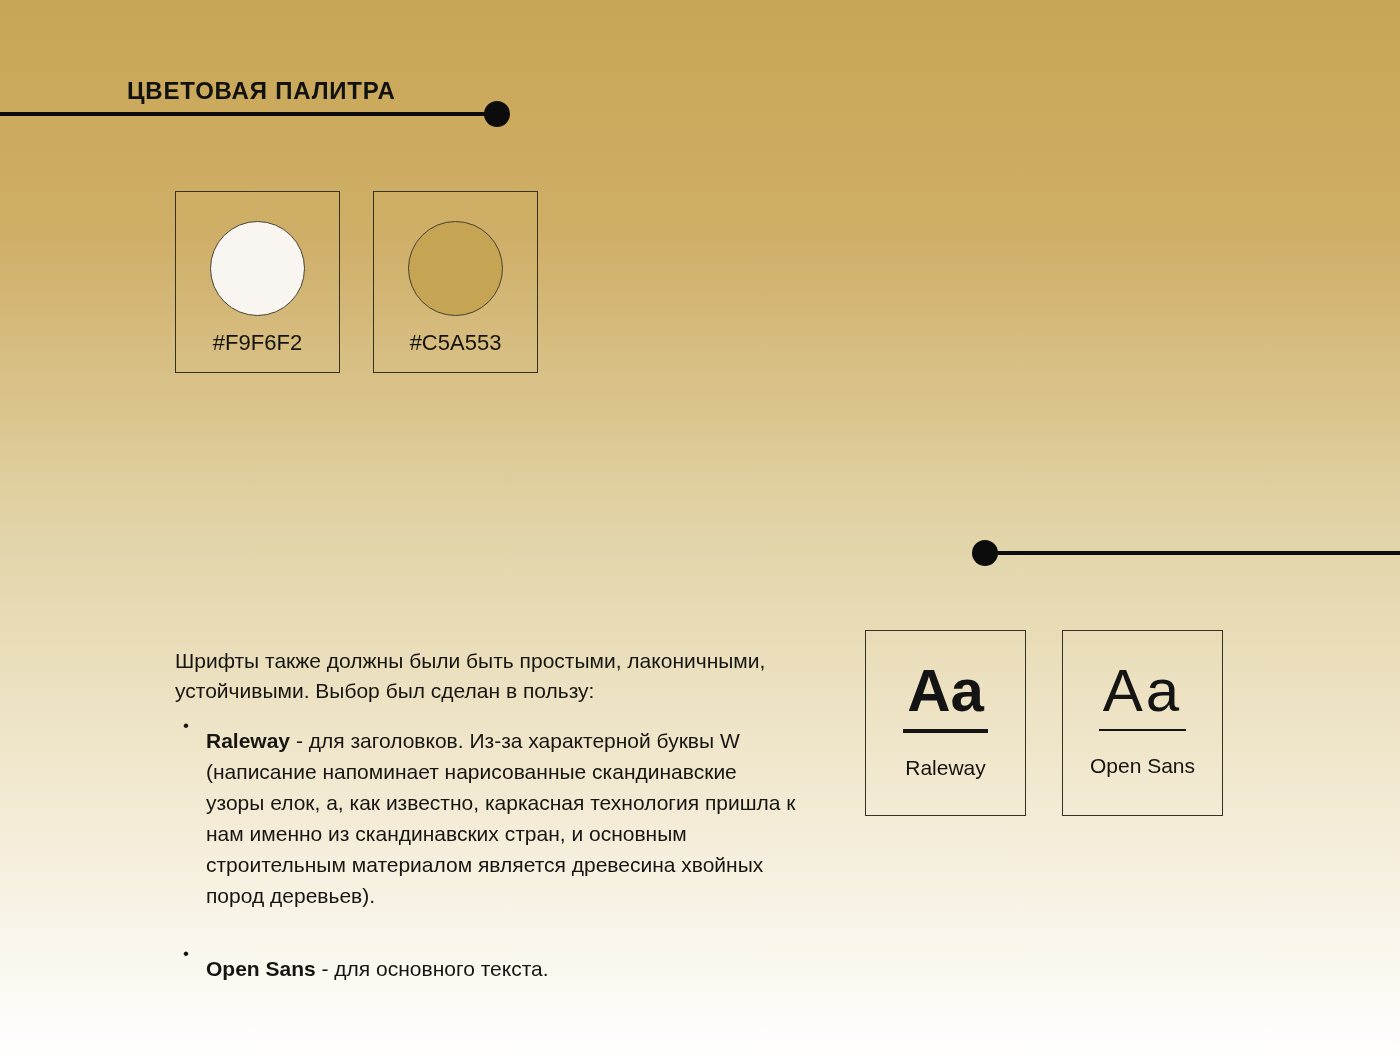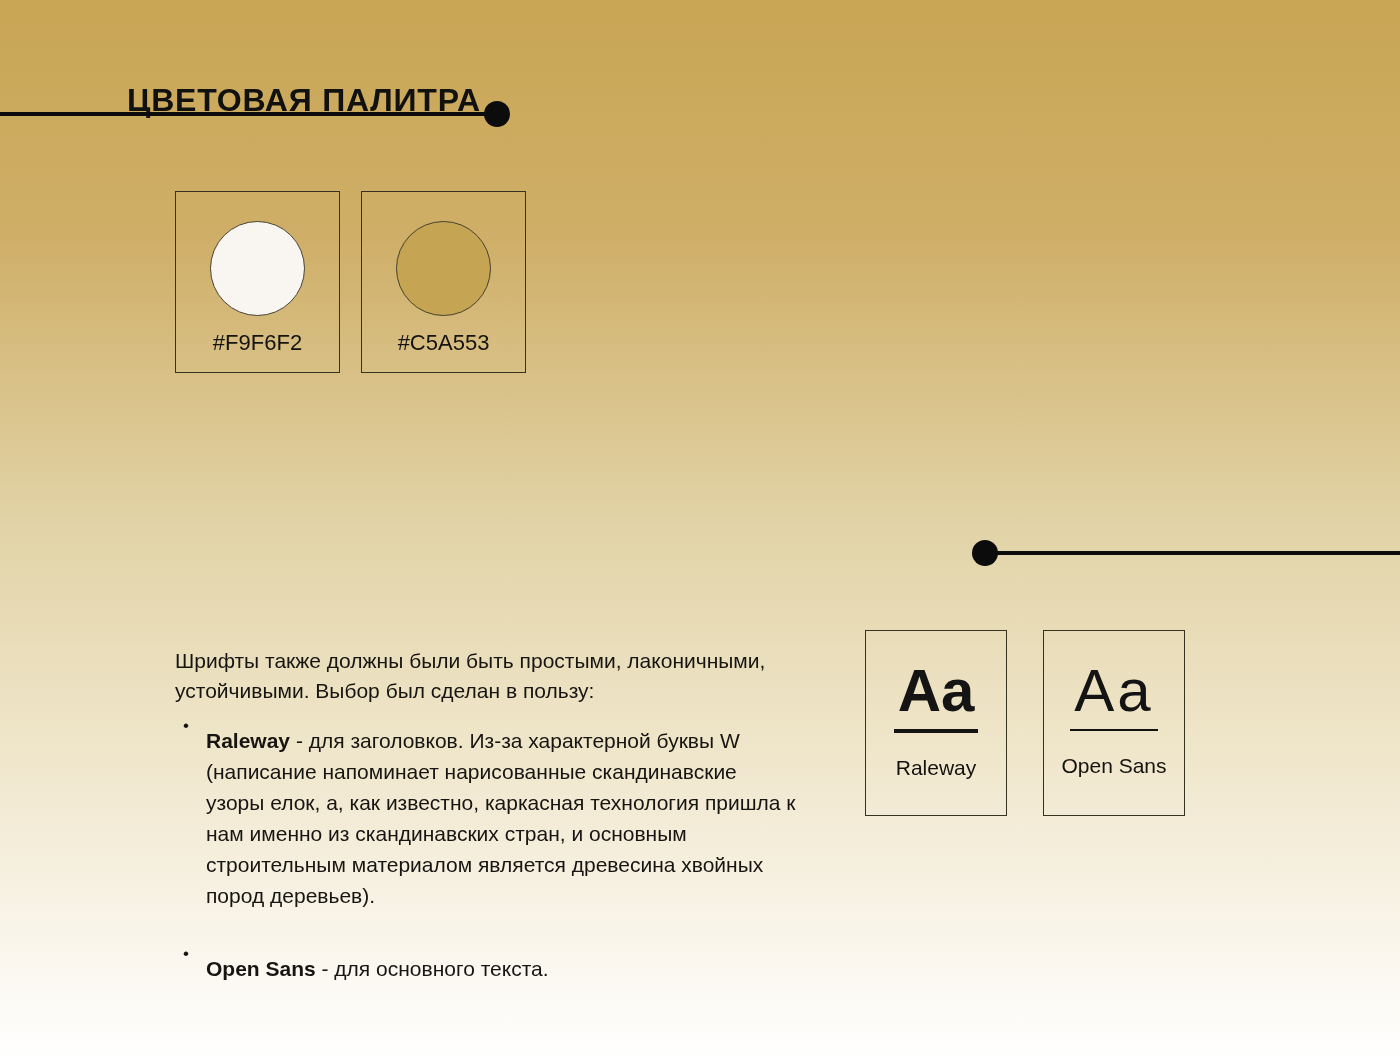--- a/index.html
+++ b/index.html
@@ -17,21 +17,21 @@
       #cfae67 22%,
       #e2d4a8 50%,
       #efe5c9 70%,
       #f8f3e6 86%,
       #ffffff 100%);
   }
 
   
   .section-title {
     position: absolute;
-    font-size: 32px;
+    font-size: 24px;
     font-weight: 800;
     letter-spacing: 0.8px;
     color: #111110;
     line-height: 1;
     white-space: nowrap;
   }
   .palette-title   { left: 127px; top: 63px; }
   .typography-title{ left: 1048px; top: 503px; }
 
   
@@ -51,21 +51,21 @@
   .palette-dot  { left: 484px; top: 101px; }
   .typo-line    { left: 985px; top: 551px; width: 415px; }
   .typo-dot     { left: 972px; top: 540px; }
 
   
   .swatch-row {
     position: absolute;
     left: 175px;
     top: 191px;
     display: flex;
-    gap: 21px;
+    gap: 33px;
   }
   .swatch-card {
     box-sizing: border-box;
     width: 165px;
     height: 182px;
     border: 1px solid #35321f;
     display: flex;
     flex-direction: column;
     align-items: center;
     justify-content: space-between;
@@ -129,21 +129,21 @@
   
   .specimen-row {
     position: absolute;
     left: 865px;
     top: 630px;
     display: flex;
     gap: 36px;
   }
   .specimen-card {
     box-sizing: border-box;
-    width: 142px;
+    width: 161px;
     height: 186px;
     border: 1px solid #35321f;
     display: flex;
     flex-direction: column;
     align-items: center;
     text-align: right;
   }
   .specimen-sample {
     margin-top: 30px;
     font-size: 60px;

